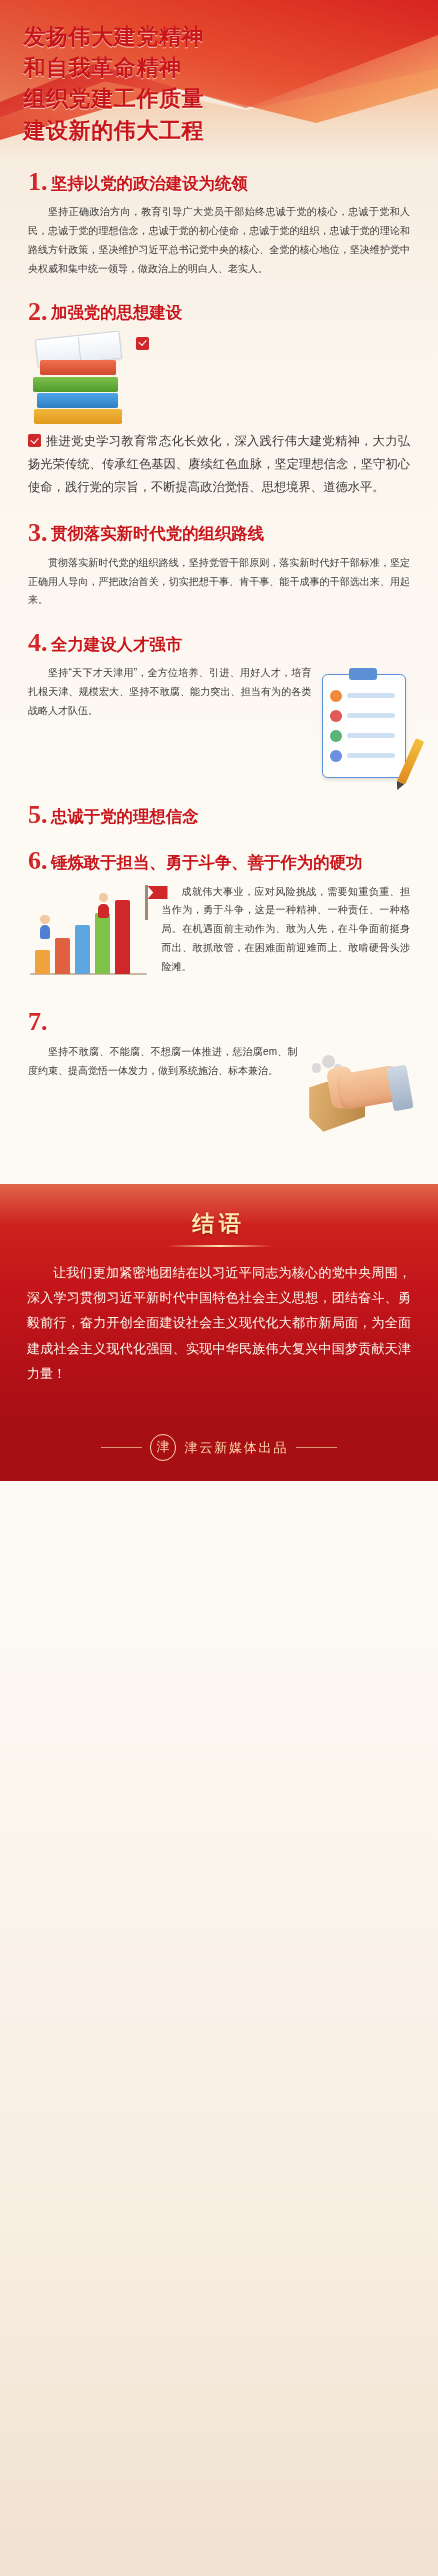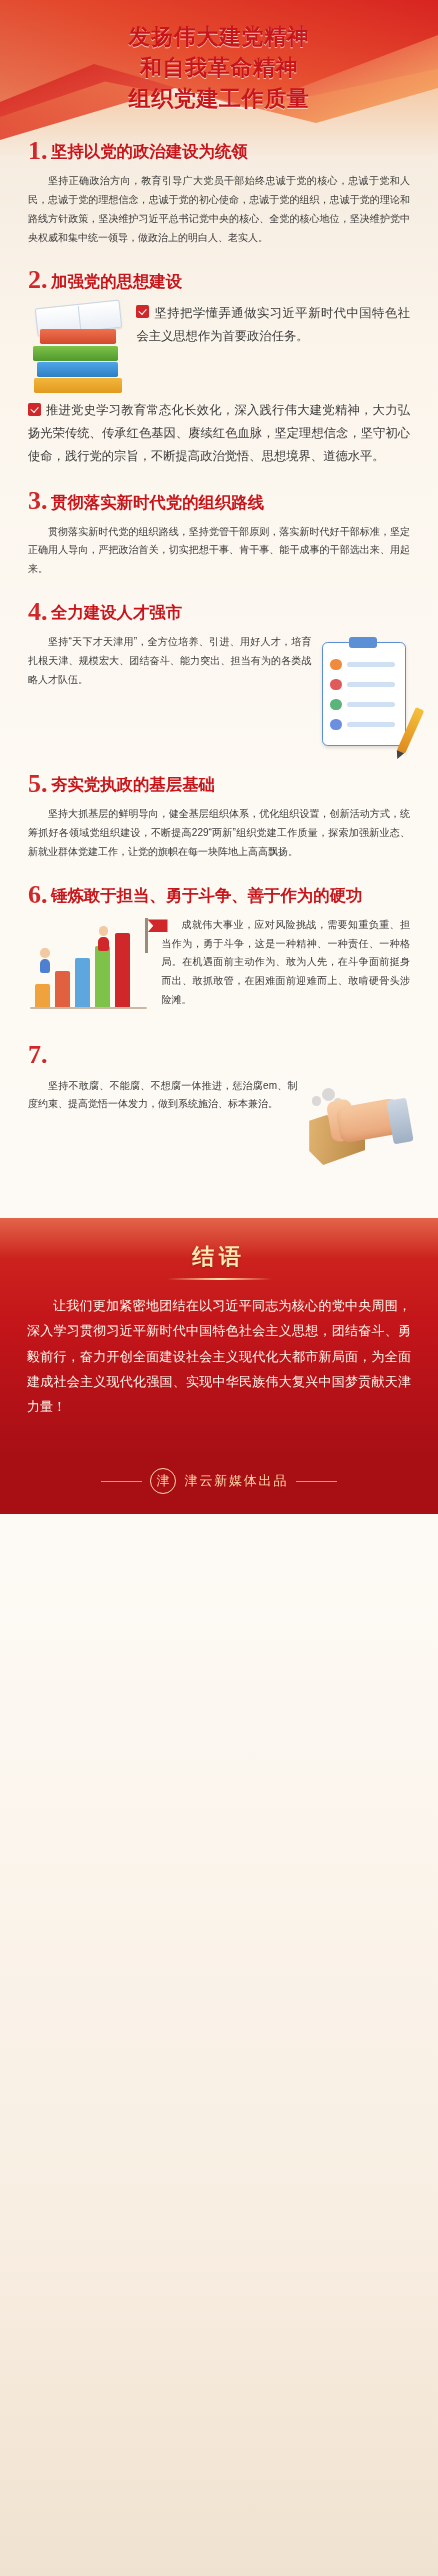--- a/index.html
+++ b/index.html
@@ -43,21 +43,21 @@
     left: 0;
     width: 438px;
     height: 94px;
     background: linear-gradient(180deg, rgba(246,160,95,0.55), rgba(255,255,255,0));
     clip-path: polygon(0 53px, 105px 17.5px, 246px 46px, 438px 4.7px, 438px 94px, 0 94px);
   }
 
   .header {
     position: relative;
     padding: 21px 23.4px 5.8px 23.4px;
-    text-align: center;
+    text-align: left;
     z-index: 5;
   }
   .header h1 {
     margin: 0;
     font-family: "Liberation Serif", serif;
     font-weight: bold;
     font-size: 22px;
     line-height: 1.42;
     color: #c8151a;
     letter-spacing: 0.6px;
@@ -407,20 +407,21 @@
 
   <div class="top-band"></div>
   <div class="top-band2"></div>
   <div class="topwave"></div>
 
   <div class="header">
     <h1>
       <span>发扬伟大建党精神</span>
       <span>和自我革命精神</span>
       <span>组织党建工作质量</span>
+      <span>建设新的伟大工程</span>
     </h1>
   </div>
 
   <div class="content">
 
     <div class="section">
       <div class="sec-title">
         <span class="sec-num">1.</span>
         <span class="sec-name">坚持以党的政治建设为统领</span>
       </div>
@@ -435,21 +436,21 @@
 
       <div class="books">
         <div class="book-open"></div>
         <div class="book bk4"></div>
         <div class="book bk3"></div>
         <div class="book bk2"></div>
         <div class="book bk1"></div>
       </div>
 
       <p class="check-para">
-        <span class="check-icon"></span><span>坚持把学懂弄通做实习近平新时代中国特色社会主义思想作为首要政治任务。</span>
+        <span class="check-icon"></span>
       </p>
       <div class="clear"></div>
       <p class="check-para">
         <span class="check-icon"></span><span>推进党史学习教育常态化长效化，深入践行伟大建党精神，大力弘扬光荣传统、传承红色基因、赓续红色血脉，坚定理想信念，坚守初心使命，践行党的宗旨，不断提高政治觉悟、思想境界、道德水平。</span>
       </p>
     </div>
 
     <div class="section">
       <div class="sec-title">
         <span class="sec-num">3.</span>
@@ -477,30 +478,29 @@
         <div class="cb-row cb-r3">
             <span class="av"></span>
             <span class="ln"></span>
           </div>
         <div class="cb-row cb-r4">
             <span class="av"></span>
             <span class="ln"></span>
           </div>
         <div class="cb-pen"></div>
       </div>
-      <p class="para">坚持“天下才天津用”，全方位培养、引进、用好人才，培育扎根天津、规模宏大、团结奋斗、能力突出、担当有为的各类战略人才队伍。</p>
+      <p class="para">坚持“天下才天津用”，全方位培养、引进、用好人才，培育扎根天津、规模宏大、坚持不敢腐、能力突出、担当有为的各类战略人才队伍。</p>
       <div class="clear"></div>
     </div>
 
     <div class="section">
       <div class="sec-title">
         <span class="sec-num">5.</span>
-        <span class="sec-name">夯实党执政的基层基础</span>
-      </div>
-      <p class="para">坚持大抓基层的鲜明导向，健全基层组织体系，优化组织设置，创新活动方式，统筹抓好各领域党组织建设，不断提高229“两新”组织党建工作质量，探索加强新业态、新就业群体党建工作，让党的旗帜在每一块阵地上高高飘扬。</p>
+        <span class="sec-name">忠诚于党的理想信念</span>
+      </div>
     </div>
 
     <div class="section">
       <div class="sec-title">
         <span class="sec-num">6.</span>
         <span class="sec-name">锤炼敢于担当、勇于斗争、善于作为的硬功</span>
       </div>
       <div class="chartfig">
         <div class="bar-axis"></div>
         <div class="bar" style="left:7px;  height:23.4px;  background:#f0a23c;"></div>

